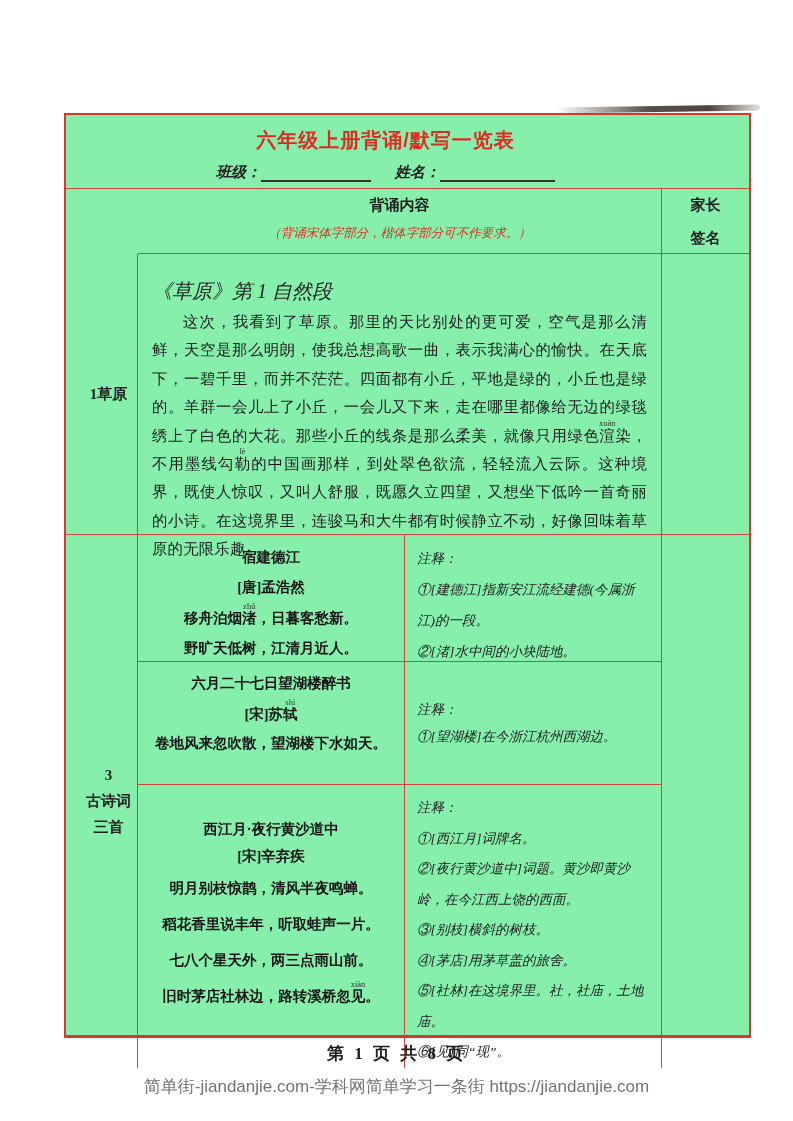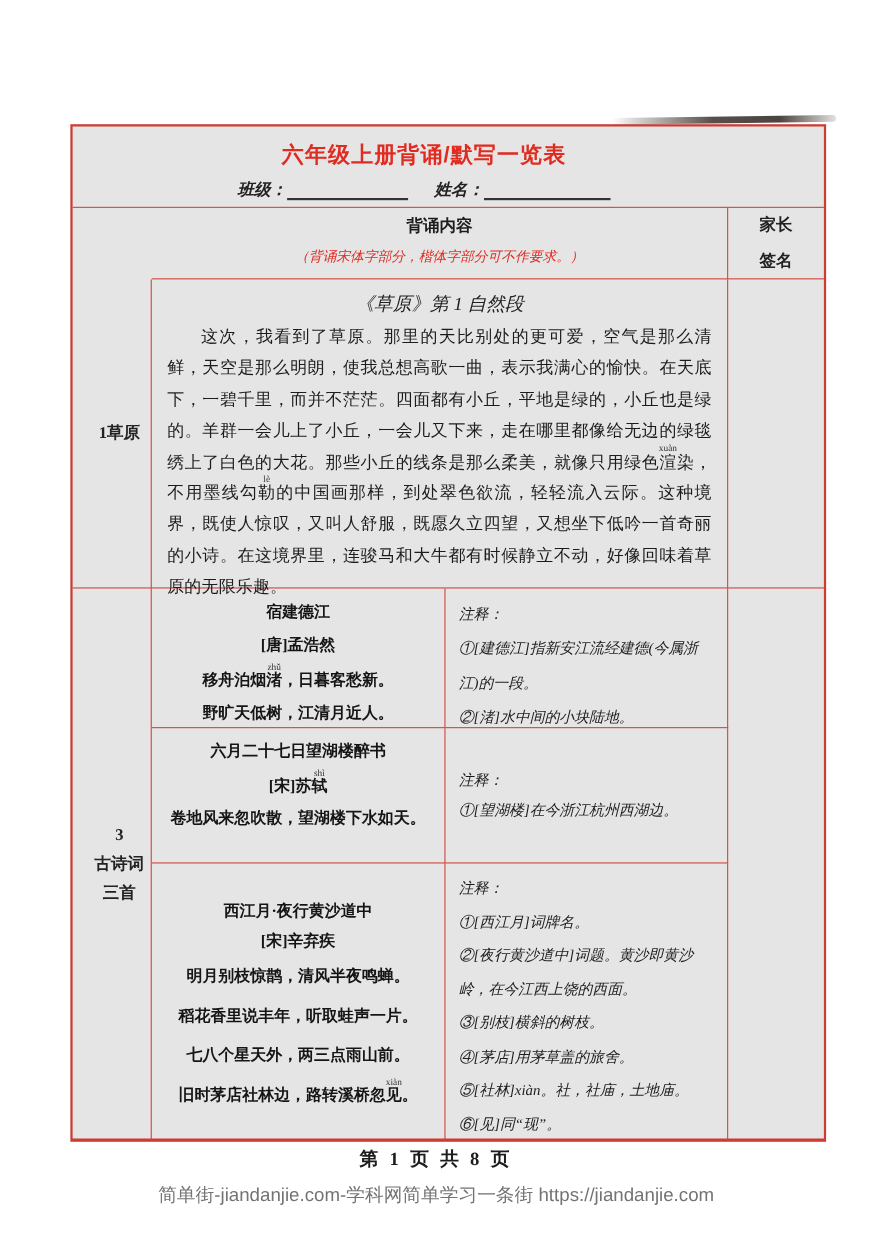--- a/index.html
+++ b/index.html
@@ -9,21 +9,21 @@
     color:#222;overflow:hidden;
   }
   .sheet{position:absolute;inset:0;}
   
   .doc-table{
     position:absolute;left:64px;top:113px;width:683px;height:920px;
     border:2px solid #cf3a31;border-bottom-width:3px;
     display:grid;
     grid-template-columns:72px 267px 257px 1fr;
     grid-template-rows:74px 65px 281px 127px 123px 1fr;
-    background:#e5e5e5;
+    background:#86efac;
   }
   .cell{box-sizing:border-box;position:relative;}
   .b-r{border-right:1.5px solid #d2453c;}
   .b-b{border-bottom:1.5px solid #d2453c;}
   
   .title-row{grid-column:1/5;display:flex;flex-direction:column;align-items:center;justify-content:flex-start;padding-top:12px;}
   .main-title{
     font-size:20px;font-weight:bold;color:#e02b21;letter-spacing:1px;
     transform:translateX(-22px);
     font-family:"Liberation Sans","DejaVu Sans",sans-serif;
@@ -39,21 +39,21 @@
   .hdr{display:flex;align-items:center;justify-content:center;text-align:center;}
   .hdr-lesson{font-size:15px;font-weight:bold;}
   .hdr-content{grid-column:2/4;flex-direction:column;justify-content:flex-start;padding-top:7px;}
   .hdr-content .t{font-size:15px;font-weight:bold;color:#1d1d1d;}
   .hdr-content .note{margin-top:10px;font-size:12.5px;color:#e02b21;font-style:italic;}
   .hdr-parent{flex-direction:column;font-size:15px;font-weight:bold;line-height:33px;padding-top:2px;}
   
   .lesson-cell{display:flex;flex-direction:column;align-items:center;justify-content:center;font-weight:bold;font-size:15px;line-height:26px;text-align:right;padding-left:14px;}
   
   .prose-cell{grid-column:2/4;padding:9px 14px 0 14px;}
-  .prose-head{text-align:center;font-size:17px;line-height:27px;font-style:italic;}
+  .prose-head{font-size:20px;line-height:27px;font-style:italic;margin-top:15px;}
   .prose-para{
     margin:3px 0 0 0;font-size:15.4px;line-height:28.4px;color:#1c1c1c;
     text-align:justify;text-indent:2em;letter-spacing:.2px;
   }
   
   .poem-cell{padding-top:7px;text-align:center;}
   .poem-line{font-size:14.5px;font-weight:bold;color:#151515;line-height:30px;}
   .poem-cell.p2 .poem-line{line-height:29px;}
   .poem-cell.p3{padding-top:30px;}
   .poem-cell.p3 .t-line{line-height:28px;}
@@ -150,21 +150,21 @@
       <div class="poem-line verse">稻花香里说丰年，听取蛙声一片。</div>
       <div class="poem-line verse">七八个星天外，两三点雨山前。</div>
       <div class="poem-line verse">旧时茅店社林边，路转溪桥忽<ruby>见<rt>xiàn</rt></ruby>。</div>
     </div>
     <div class="cell notes-cell n3 b-r" style="grid-row:6;grid-column:3;">
       <div class="note-line">注释：</div>
       <div class="note-line">①[西江月]词牌名。</div>
       <div class="note-line">②[夜行黄沙道中]词题。黄沙即黄沙岭，在今江西上饶的西面。</div>
       <div class="note-line">③[别枝]横斜的树枝。</div>
       <div class="note-line">④[茅店]用茅草盖的旅舍。</div>
-      <div class="note-line">⑤[社林]xiàn。社，社庙，土地庙。</div>
+      <div class="note-line">⑤[社林]在这境界里。社，社庙，土地庙。</div>
       <div class="note-line">⑥[见]同“现”。</div>
     </div>
 
     <div class="cell parent-cell" style="grid-row:4/7;grid-column:4;"></div>
 
   </div>
 
   <div class="scan-artifact"></div>
 
   <div class="page-footer">第 1 页 共 8 页</div>

